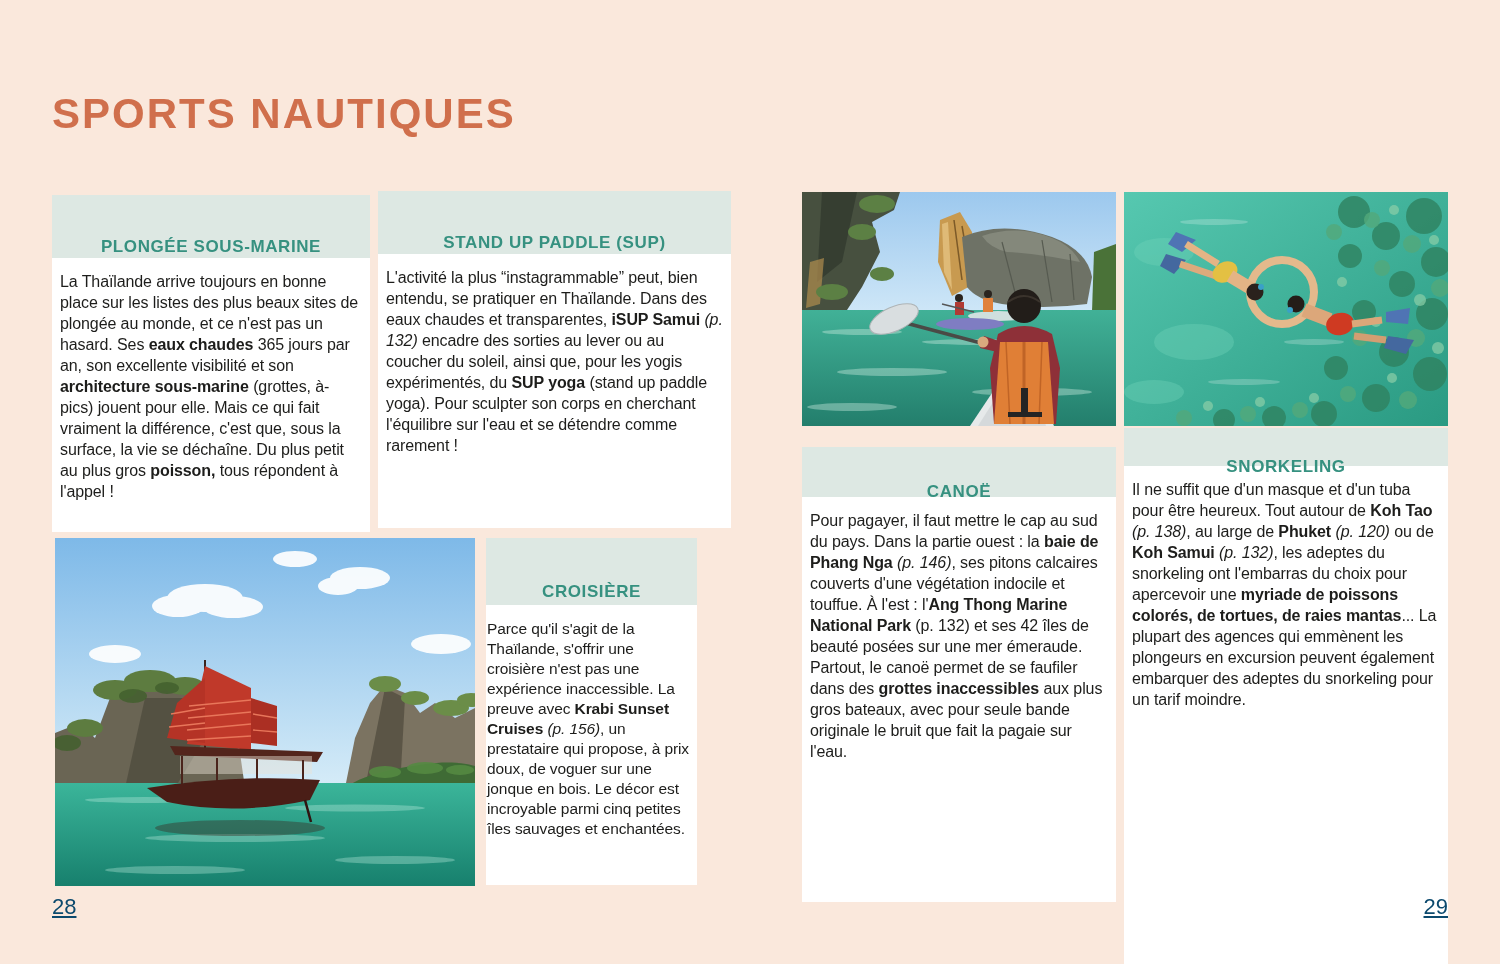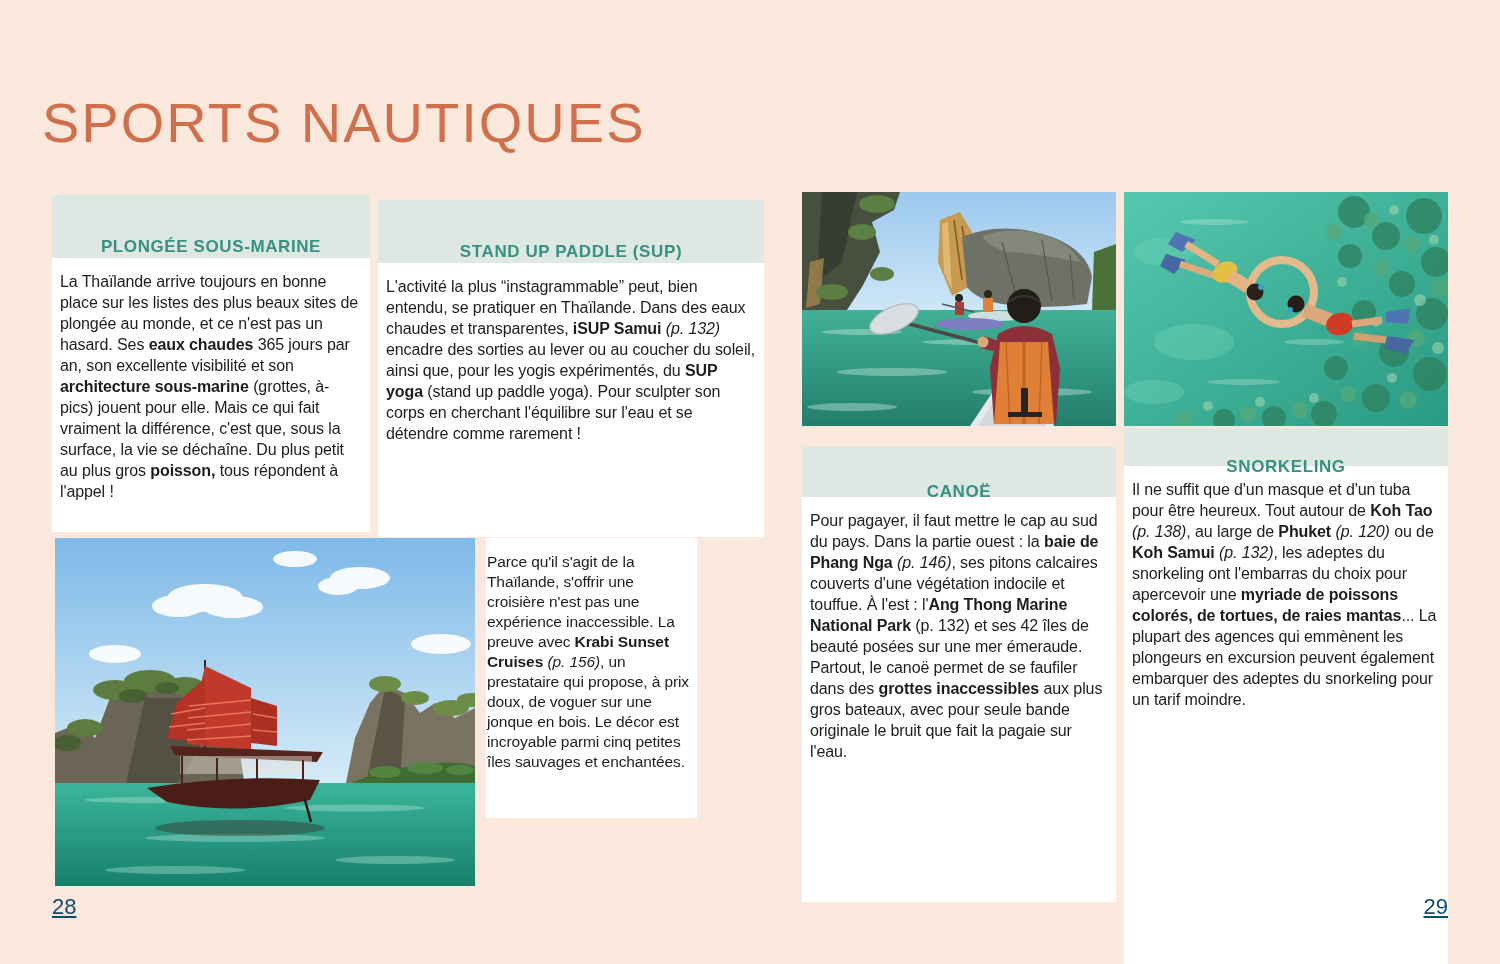--- a/index.html
+++ b/index.html
@@ -7,22 +7,22 @@
     --header-text:#369180; --body-bg:#ffffff; --body-text:#1d1d1b;
   }
   *{margin:0;padding:0;box-sizing:border-box;}
   html,body{background:#fff;}
   .canvas{
     position:relative;width:1500px;height:964px;overflow:hidden;
     background:var(--background);
     font-family:"Liberation Sans",sans-serif;color:var(--body-text);
   }
   .page-title{
-    position:absolute;left:42px;top:90px;
-    font-size:56px;font-weight:normal;letter-spacing:2px;
+    position:absolute;left:52px;top:90px;
+    font-size:42px;font-weight:bold;letter-spacing:2px;
     color:var(--title);
   }
   .panel{position:absolute;}
   .panel-header{
     background:var(--header-bg);display:flex;align-items:center;justify-content:center;
   }
   .panel-header h2{
     font-size:17px;font-weight:bold;letter-spacing:.6px;color:var(--header-text);margin-top:40px;
   }
   .panel-body{
@@ -51,21 +51,21 @@
 
   <section class="panel" style="left:52px;top:195px;width:318px">
     <header class="panel-header" style="height:63px">
       <h2>PLONGÉE SOUS-MARINE</h2>
     </header>
     <div class="panel-body" style="height:274px">
       <p><span>La Thaïlande arrive toujours en bonne place sur les listes des plus beaux sites de plongée au monde, et ce n'est pas un hasard. Ses </span><b>eaux chaudes</b><span> 365 jours par an, son excellente visibilité et son </span><b>architecture sous-marine</b><span> (grottes, à-pics) jouent pour elle. Mais ce qui fait vraiment la différence, c'est que, sous la surface, la vie se déchaîne. Du plus petit au plus gros </span><b>poisson,</b><span> tous répondent à l'appel !</span></p>
     </div>
   </section>
 
-  <section class="panel" style="left:378px;top:200px;width:386px">
+  <section class="panel" style="left:378px;top:191px;width:353px">
     <header class="panel-header" style="height:63px">
       <h2>STAND UP PADDLE (SUP)</h2>
     </header>
     <div class="panel-body" style="height:274px">
       <p><span>L'activité la plus “instagrammable” peut, bien entendu, se pratiquer en Thaïlande. Dans des eaux chaudes et transparentes, </span><b>iSUP Samui</b><span> </span><i>(p. 132)</i><span> encadre des sorties au lever ou au coucher du soleil, ainsi que, pour les yogis expérimentés, du </span><b>SUP yoga</b><span> (stand up paddle yoga). Pour sculpter son corps en cherchant l'équilibre sur l'eau et se détendre comme rarement !</span></p>
     </div>
   </section>
 
   <figure class="photo" style="left:55px;top:538px">
     <svg width="420" height="348" viewBox="0 0 420 348">
@@ -156,20 +156,23 @@
           <line x1="202" y1="221" x2="202" y2="248"></line>
             <line x1="248" y1="222" x2="248" y2="246"></line>
         </g>
         <path d="M92,250 Q180,236 265,242 L255,262 Q180,278 112,264 Z" fill="#4a1e17"></path>
         <line x1="250" y1="262" x2="256" y2="284" stroke="#2f1410" stroke-width="2.5"></line>
       </g>
     </svg>
   </figure>
 
   <section class="panel croisiere" style="left:486px;top:538px;width:211px">
+    <header class="panel-header" style="height:67px">
+      <h2>CROISIÈRE</h2>
+    </header>
     <div class="panel-body" style="height:280px">
       <p><span>Parce qu'il s'agit de la Thaïlande, s'offrir une croisière n'est pas une expérience inaccessible. La preuve avec </span><b>Krabi Sunset Cruises</b><span> </span><i>(p. 156)</i><span>, un prestataire qui propose, à prix doux, de voguer sur une jonque en bois. Le décor est incroyable parmi cinq petites îles sauvages et enchantées.</span></p>
     </div>
   </section>
 
   <figure class="photo" style="left:802px;top:192px">
     <svg width="314" height="234" viewBox="0 0 314 234">
       <defs>
         <linearGradient id="skyG2" x1="0" y1="0" x2="0" y2="1">
           <stop offset="0" stop-color="#9cc8ee"></stop>

